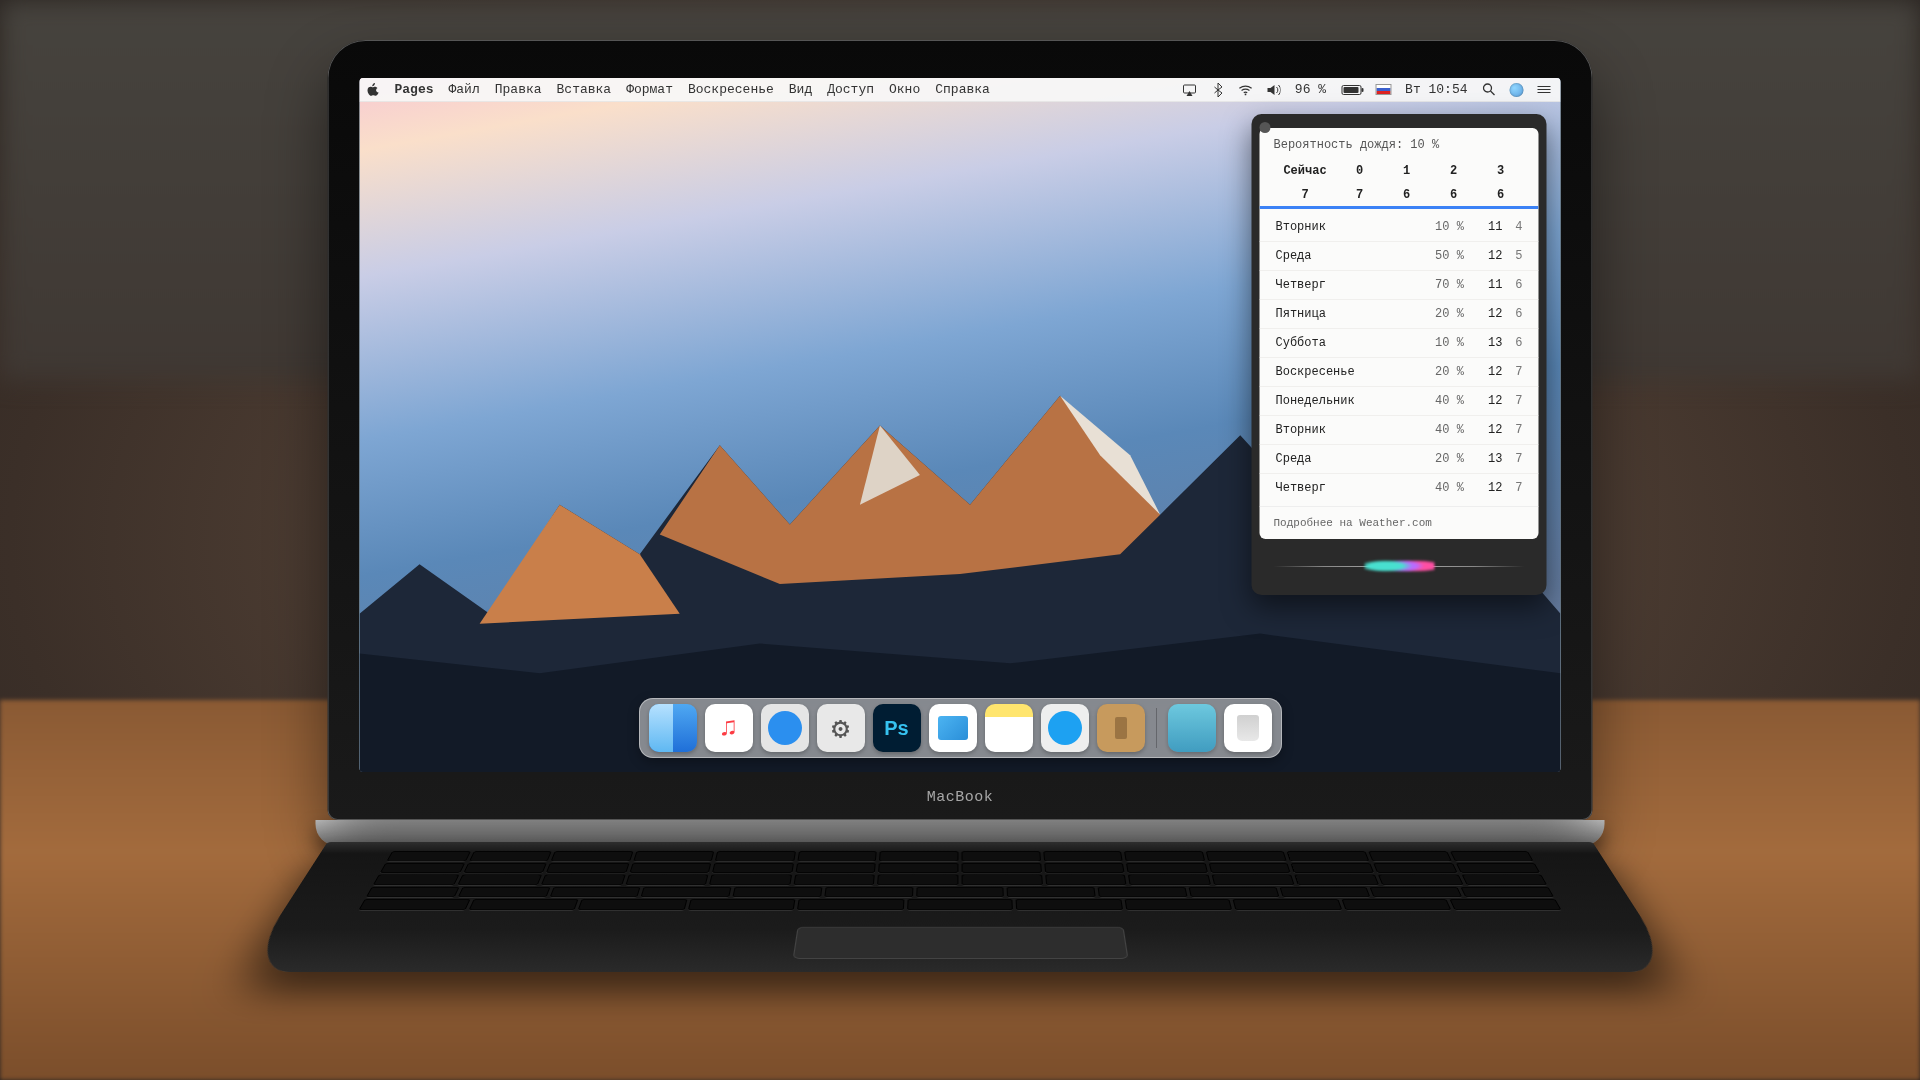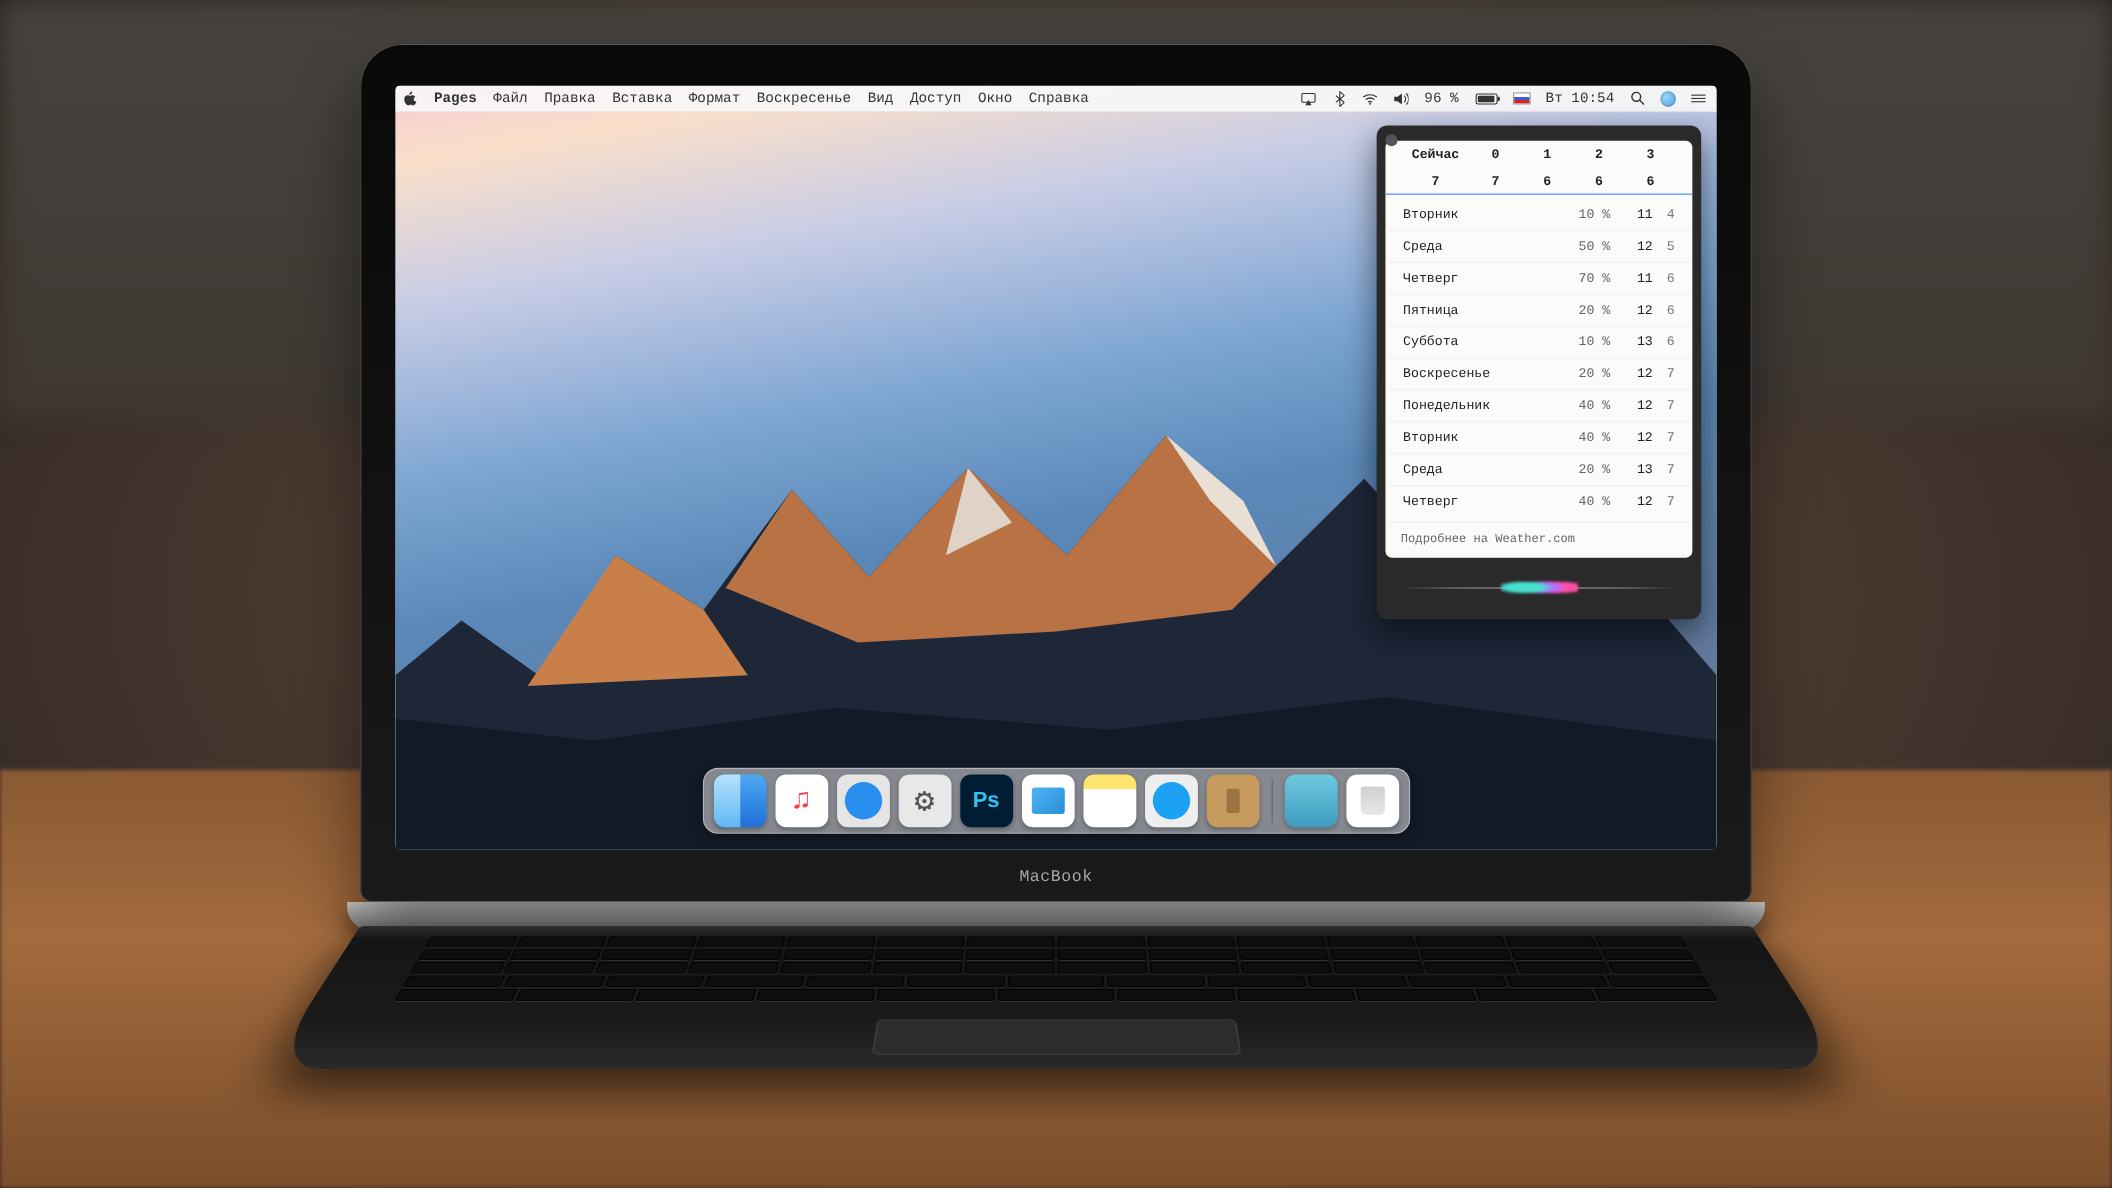--- a/index.html
+++ b/index.html
@@ -116,21 +116,21 @@
   }
   .hour-row {
     display:flex; align-items:center; justify-content:space-between;
     padding:6px 18px 4px 18px;
     font-size:12px;
   }
   .hour-row.bold .cell:first-child{font-weight:700;}
   .hour-row .cell { width:40px; text-align:center; }
   .hour-row .cell:first-child { width:55px; text-align:center; }
   .daily {
-    border-top:1px solid #3b82f6;
+    border-top:3px solid #3b82f6;
     padding:4px 0;
   }
   .day-row {
     display:flex; align-items:center;
     padding:7px 16px;
     font-size:12px;
   }
   .day-row:not(:last-child){border-bottom:1px solid #f0efed;}
   .day-name{flex:1;}
   .day-pct{width:46px;text-align:center;color:#666;}
@@ -315,20 +315,21 @@
               <span></span>
               <span></span>
               <span></span>
             </span>
         </div>
       </div>
 
       <div class="siri-panel">
         <span class="siri-close"></span>
         <div class="siri-card">
+          <div class="siri-head">Вероятность дождя: 10 %</div>
 
           <div class="hour-row bold">
             <span class="cell">Сейчас</span>
             <span class="cell">0</span>
             <span class="cell">1</span>
             <span class="cell">2</span>
             <span class="cell">3</span>
           </div>
           <div class="hour-row bold">
             <span class="cell">7</span>

